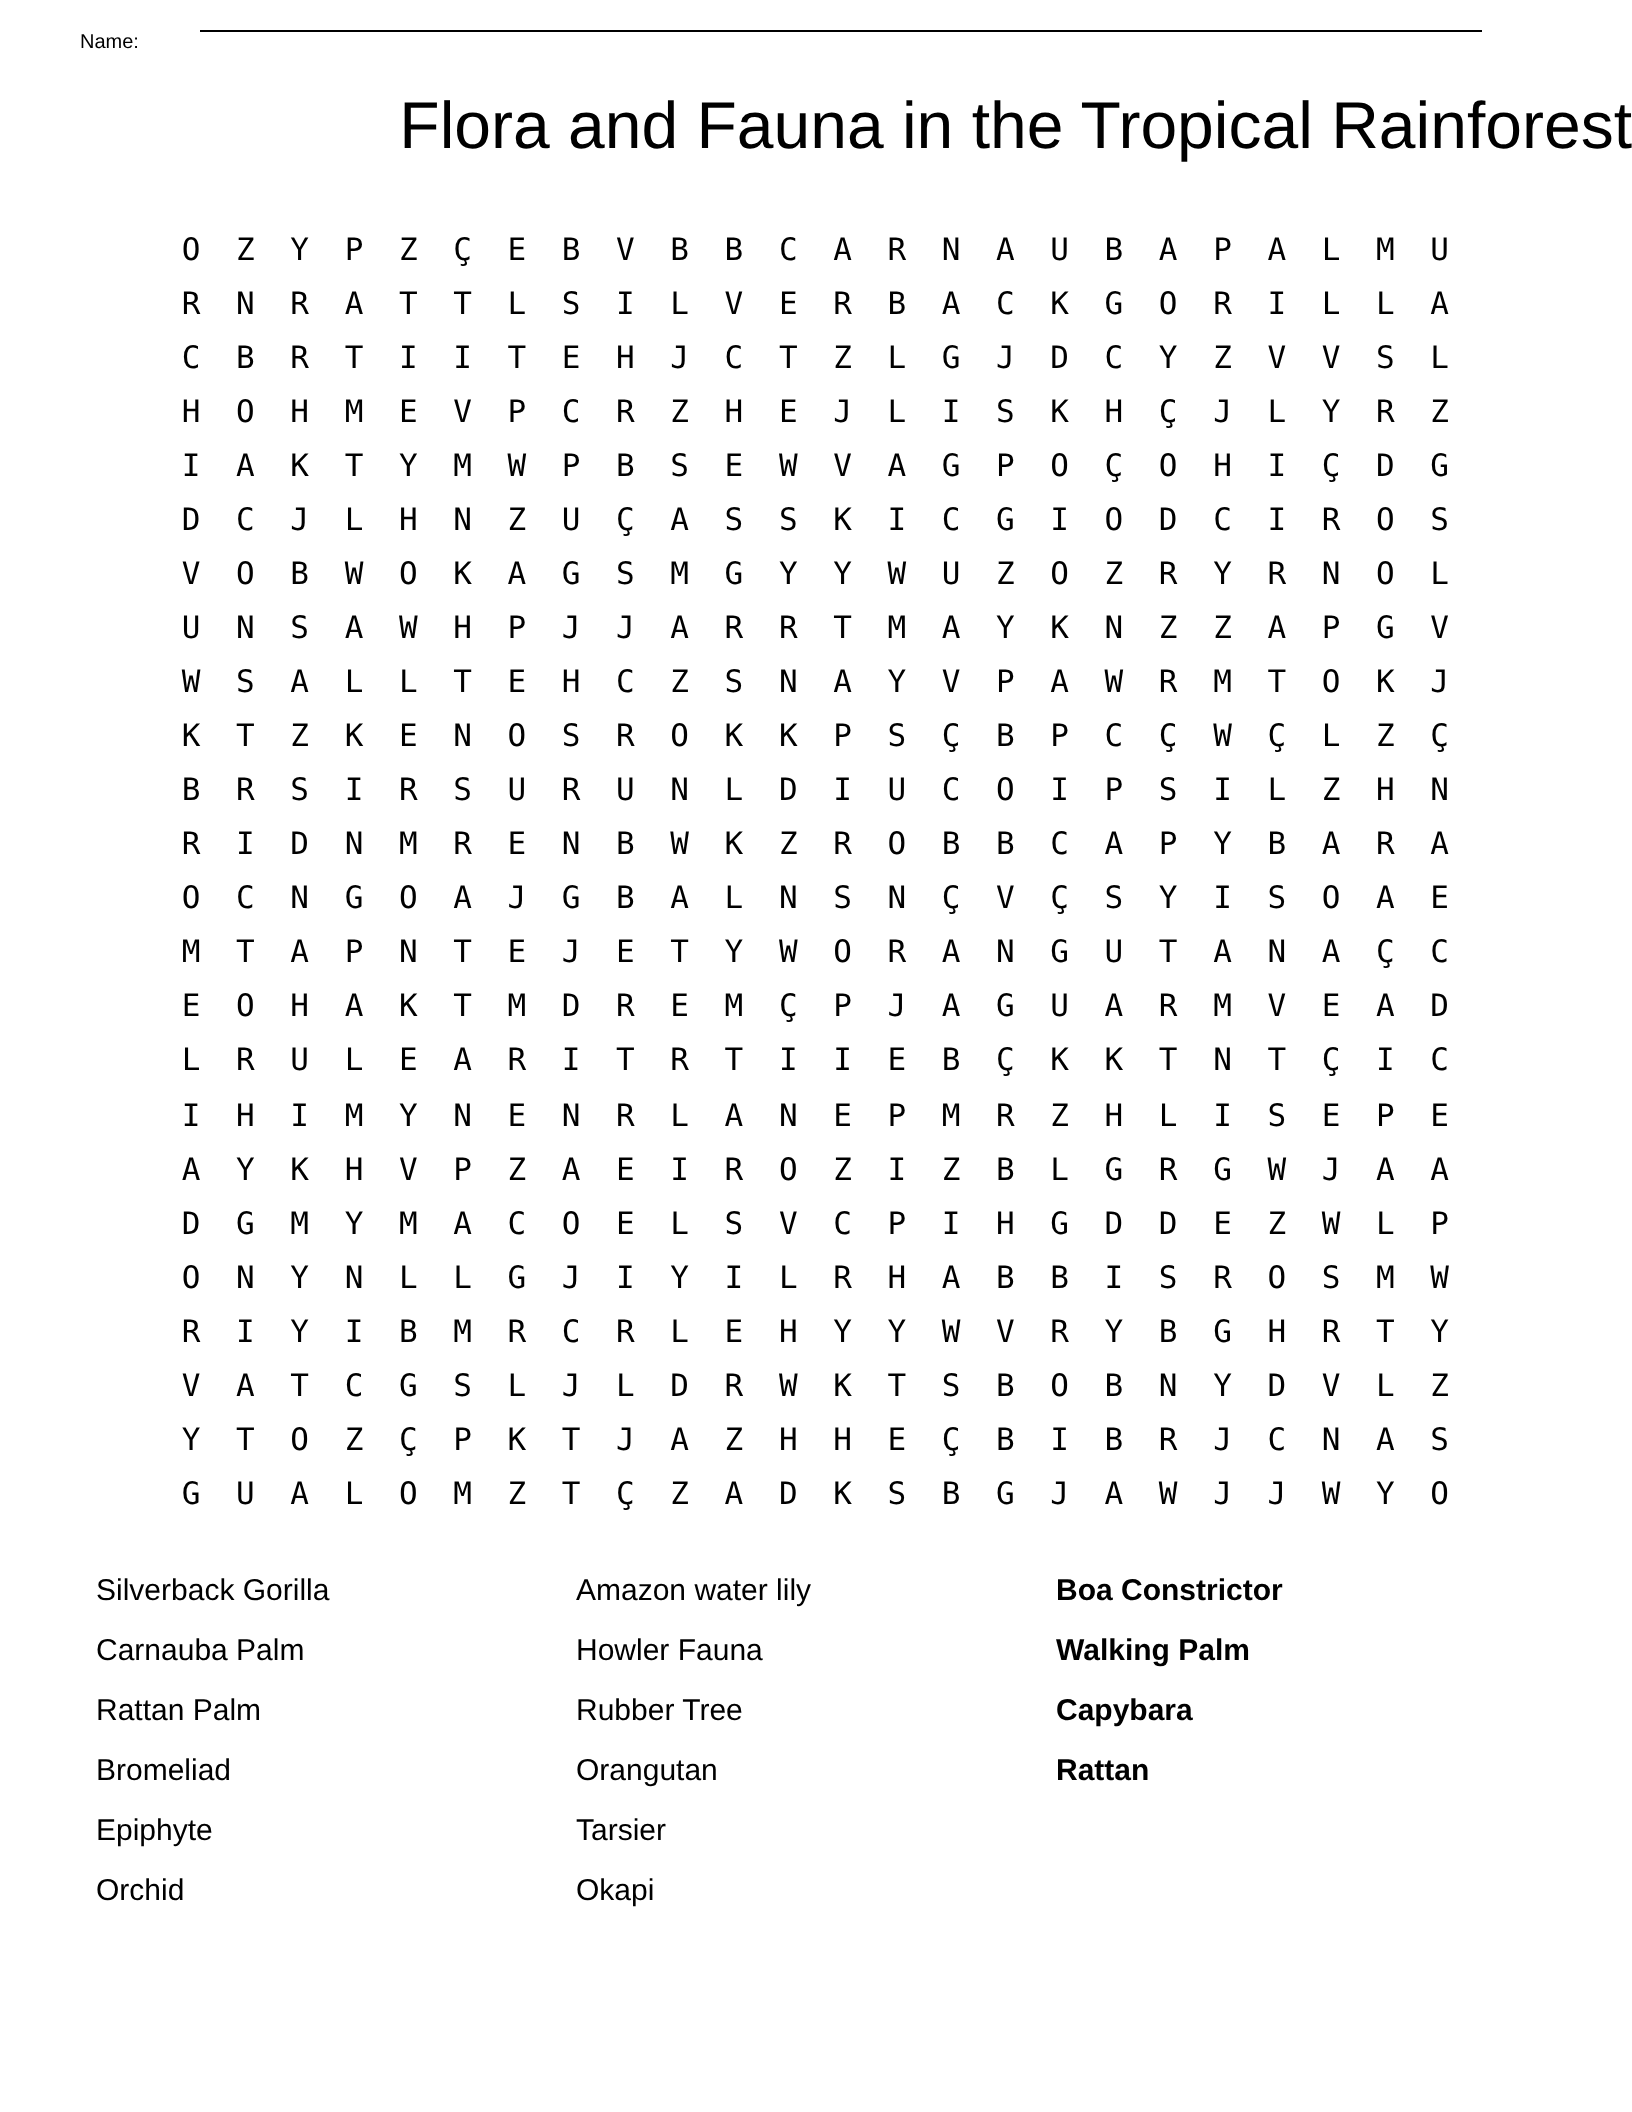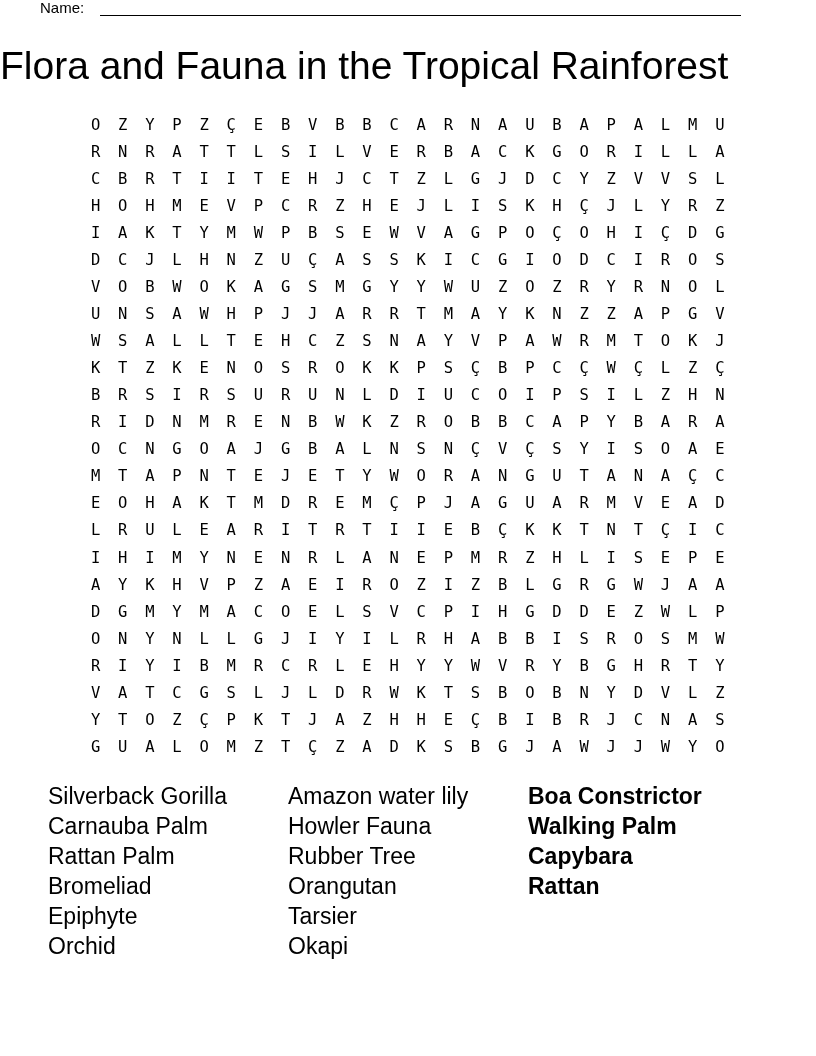--- a/index.html
+++ b/index.html
@@ -8,40 +8,40 @@
     width: 816px;
     height: 1056px;
     background: #ffffff;
     color: #000000;
     font-family: "Liberation Sans", sans-serif;
     overflow: hidden;
   }
   .name-row {
     position: absolute;
     left: 40px;
-    top: 0;
-    font-size: 15px;
+    top: 14px;
+    font-size: 10px;
     line-height: 16px;
   }
   .name-line {
     position: absolute;
     left: 100px;
     top: 15px;
     width: 641px;
     height: 0;
     border-bottom: 1.5px solid #000000;
   }
   .title {
     position: absolute;
     left: 0;
     top: 44px;
     width: 100%;
     margin: 0;
-    text-align: left;
-    font-size: 39px;
+    text-align: right;
+    font-size: 33px;
     font-weight: 400;
     letter-spacing: 0px;
   }
   .grid {
     position: absolute;
     left: 82px;
     top: 111px;
     display: grid;
     grid-template-columns: repeat(24, 27.15px);
     grid-auto-rows: 27.07px;
@@ -52,21 +52,21 @@
     display: flex;
     align-items: center;
     justify-content: center;
   }
   .words {
     position: absolute;
     left: 0;
     top: 781px;
     width: 100%;
     height: 190px;
-    font-size: 23px;
+    font-size: 15px;
   }
   .word-col { position: absolute; top: 0; }
   .word-col.c1 { left: 48px; }
   .word-col.c2 { left: 288px; }
   .word-col.c3 { left: 528px; font-weight: bold; }
   .word {
     height: 30px;
     line-height: 30px;
     white-space: nowrap;
   }

